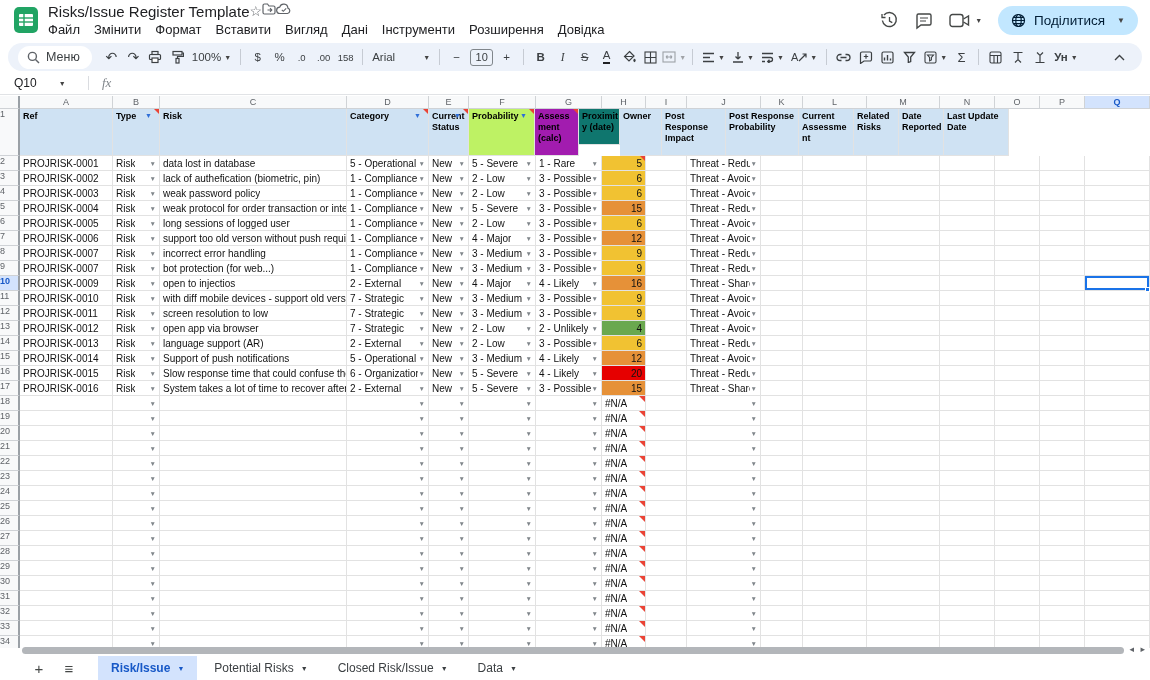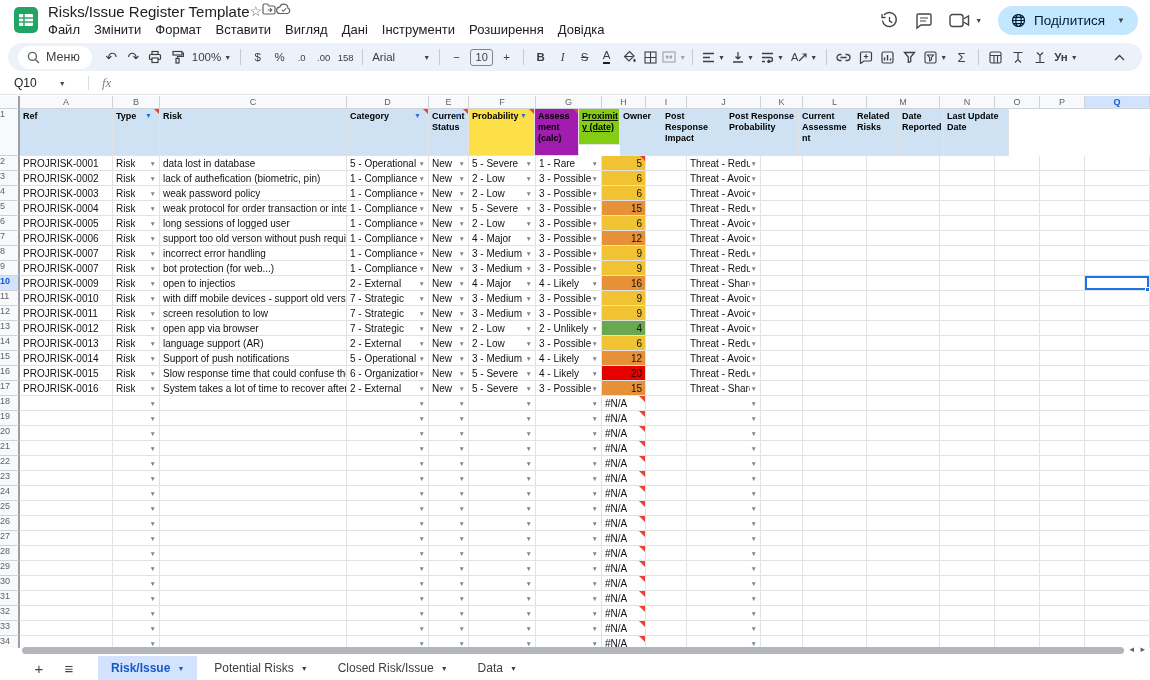--- a/index.html
+++ b/index.html
@@ -350,30 +350,30 @@
       <div class="c h1c" style="width: 82px; height: 47px; background: rgb(207, 226, 243);">
         <div class="hl">Category</div>
         <span class="hdd">▼</span>
         <i class="note"></i>
       </div>
       <div class="c h1c" style="width: 40px; height: 47px; background: rgb(207, 226, 243);">
         <div class="hl">Current Status</div>
         <span class="hdd">▼</span>
         <i class="note"></i>
       </div>
-      <div class="c h1c" style="width: 66px; height: 47px; background: #fde047;">
+      <div class="c h1c" style="width: 66px; height: 47px; background: #bef264;">
         <div class="hl">Probability</div>
         <span class="hdd">▼</span>
         <i class="note"></i>
       </div>
       <div class="c h1c" style="width: 44px; height: 47px; background: #a21caf;">
         <div class="hl">Assessment (calc)</div>
         <i class="note"></i>
       </div>
-      <div class="c h1c" style="width: 41px; height: 36px; background: #84cc16; text-decoration: underline;">
+      <div class="c h1c" style="width: 41px; height: 36px; background: #0f766e;">
         <div class="hl">Proximity (date)</div>
       </div>
       <div class="c h1c" style="width: 42px; height: 47px; background: rgb(207, 226, 243);">
         <div class="hl">Owner</div>
       </div>
       <div class="c h1c" style="width: 64px; height: 47px; background: rgb(207, 226, 243);">
         <div class="hl">Post Response Impact</div>
       </div>
       <div class="c h1c" style="width: 73px; height: 47px; background: rgb(207, 226, 243);">
         <div class="hl">Post Response Probability</div>

